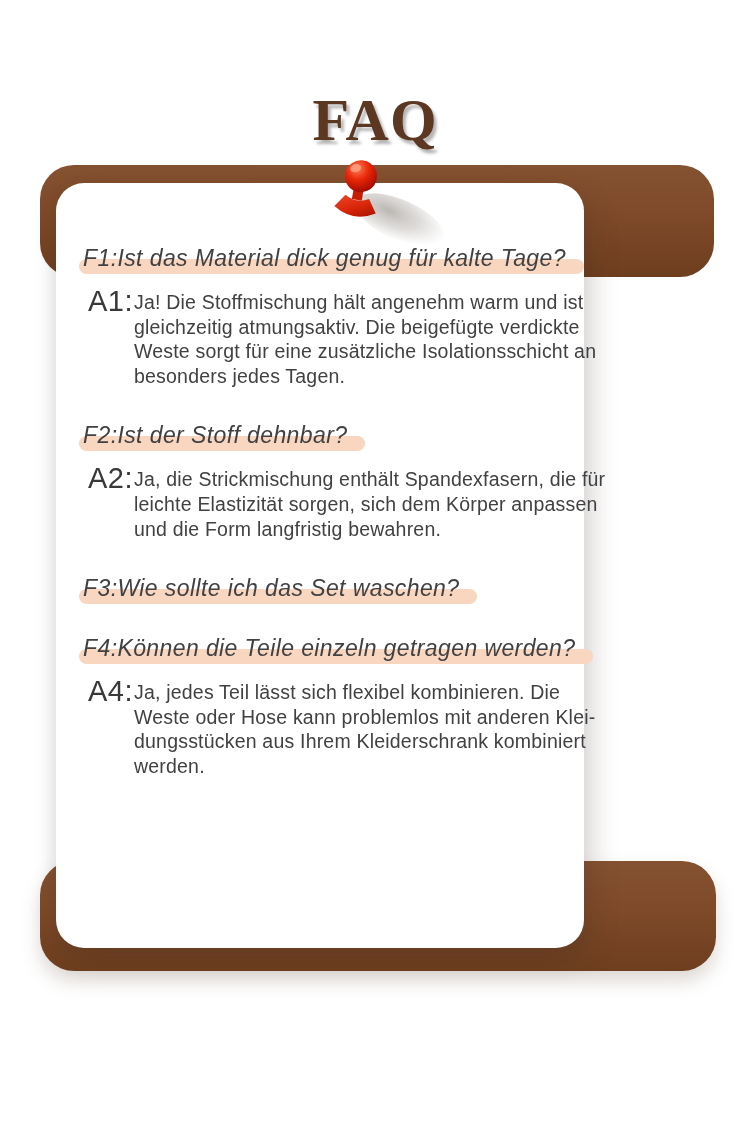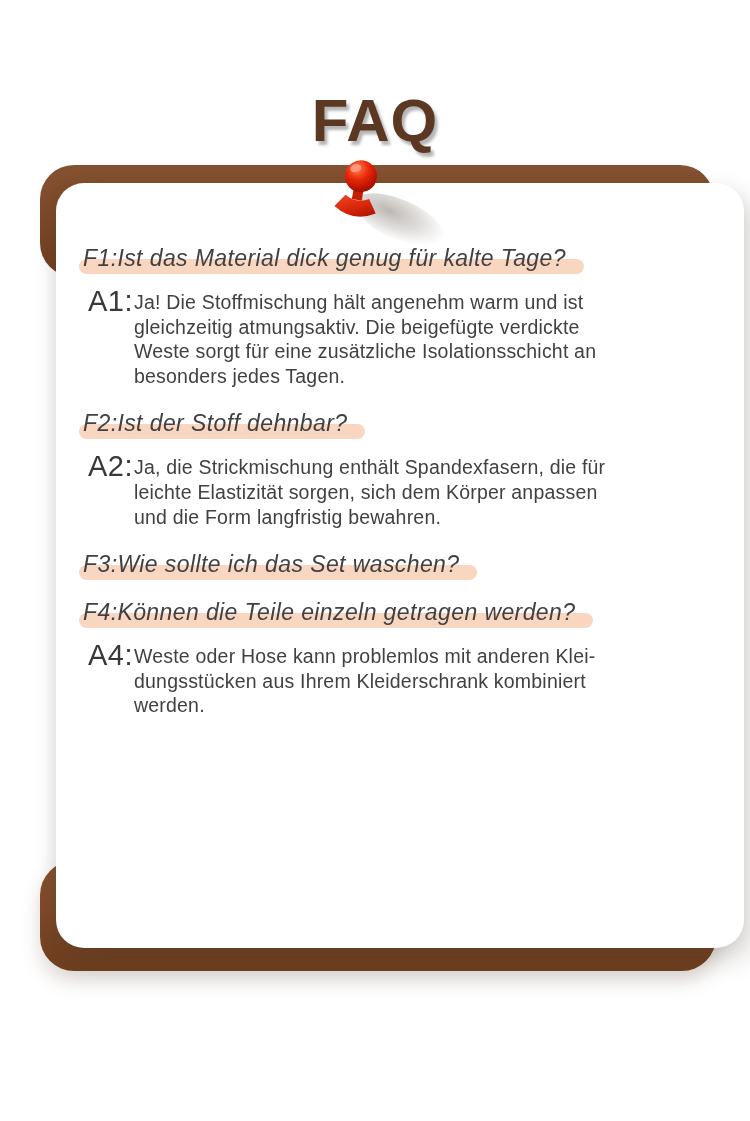--- a/index.html
+++ b/index.html
@@ -24,57 +24,57 @@
     overflow: hidden;
     margin: 0 auto;
   }
 
   .faq-title {
     position: absolute;
     top: 86px;
     left: 0;
     width: 100%;
     text-align: center;
-    font-family: Liberation Sans, sans-serif;
+    font-family: Liberation Serif, serif;
     font-weight: 700;
     font-size: 60px;
     letter-spacing: 1px;
     color: var(--title_brown);
     text-shadow: 3px 4px 3px rgba(90, 90, 90, 0.45);
   }
 
   .brown-panel {
     position: absolute;
     background: linear-gradient(180deg, #855231 0%, var(--accent_brown) 45%, var(--brown_dark) 100%);
     border-radius: 34px;
     z-index: 1;
   }
   .brown-panel.top    { left: 40px; top: 165px; width: 674px; height: 112px; }
   .brown-panel.bottom { left: 40px; top: 861px; width: 676px; height: 110px;
                         box-shadow: 0 10px 18px rgba(120, 100, 85, 0.25); }
 
   .faq-card {
     position: absolute;
     left: 56px; top: 183px;
-    width: 688px; height: 765px;
+    width: 528px; height: 765px;
     background: var(--card_white);
     border-radius: 28px;
     box-shadow: 10px 12px 26px rgba(60, 45, 35, 0.18), -6px 6px 16px rgba(60, 45, 35, 0.10);
     z-index: 2;
     padding: 62px 28px 0 27px;
   }
 
   .pushpin {
     position: absolute;
     left: 310px; top: 155px;
     z-index: 3;
   }
 
   .qa-item { }
-  .qa-item + .qa-item { margin-top: 22px; }
+  .qa-item + .qa-item { margin-top: 34px; }
   .qa-item:nth-child(3) { }
   .qa-item:nth-child(4) { }
 
   .question {
     font-size: 23px;
     font-style: italic;
     letter-spacing: 0.4px;
     color: var(--text_dark);
     white-space: nowrap;
     line-height: 26px;
@@ -155,20 +155,21 @@
           </div>
         </section>
         <section class="qa-item">
           <div class="question"><span class="q-text">F3:Wie sollte ich das Set waschen?</span></div>
         </section>
         <section class="qa-item">
           <div class="question"><span class="q-text">F4:Können die Teile einzeln getragen werden?</span></div>
           <div class="answer">
             <span class="answer-label">A4:</span>
             <div class="answer-lines">
+              <div class="answer-line">Ja, jedes Teil lässt sich flexibel kombinieren. Die</div>
               <div class="answer-line">Weste oder Hose kann problemlos mit anderen Klei-</div>
               <div class="answer-line">dungsstücken aus Ihrem Kleiderschrank kombiniert</div>
               <div class="answer-line">werden.</div>
             </div>
           </div>
         </section>
       </div>
   </div>
 
   <svg class="pushpin" width="150" height="95" viewBox="0 0 150 95" aria-hidden="true">

